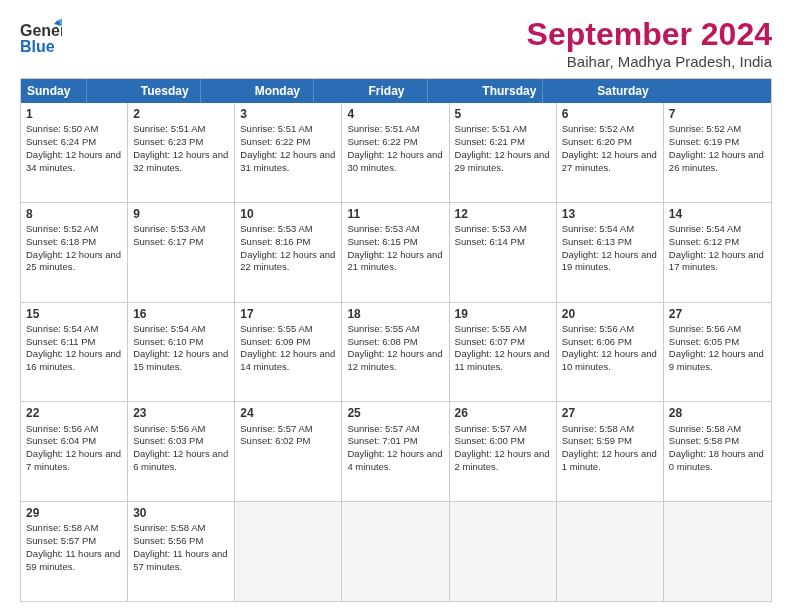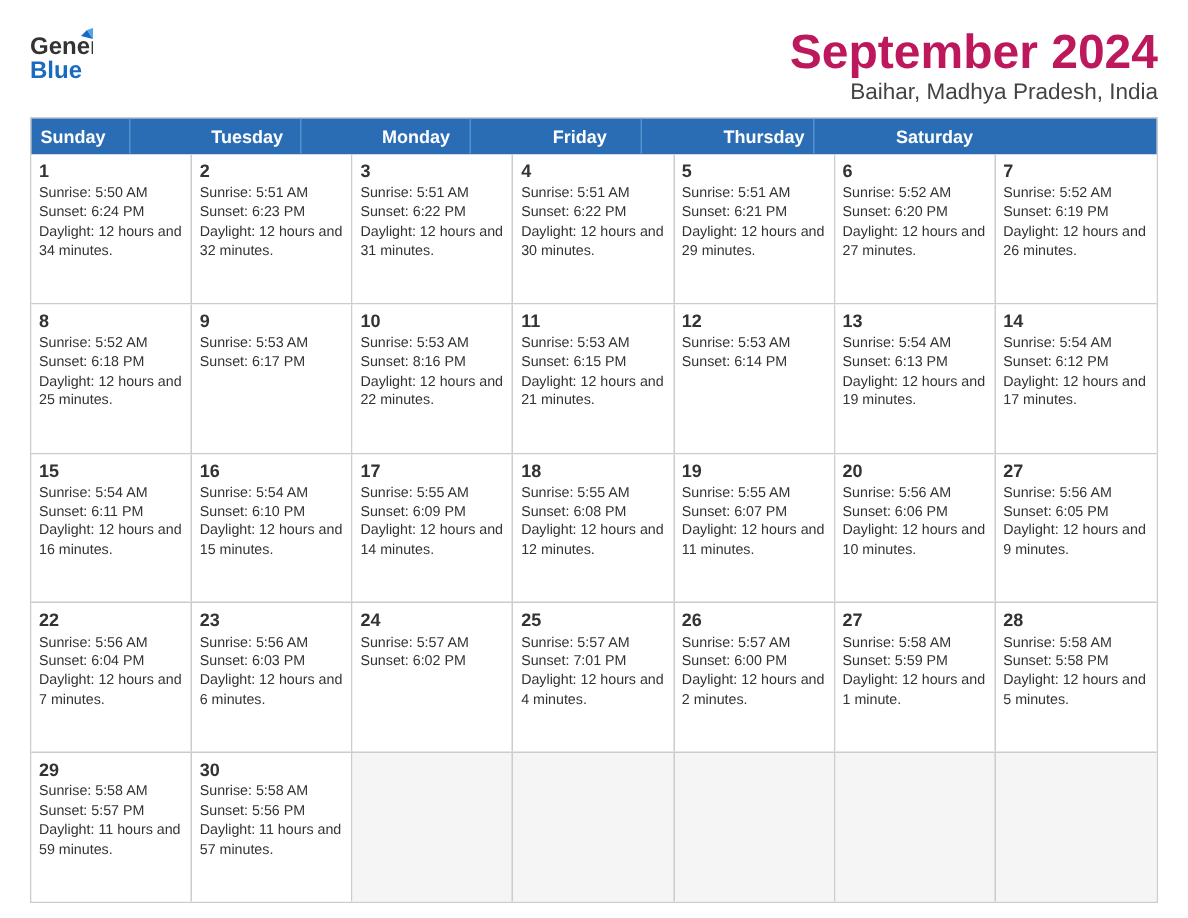--- a/index.html
+++ b/index.html
@@ -151,21 +151,21 @@
           <div class="cal-cell"><span class="day-num">20</span><span>Sunrise: 5:56 AM</span><br><span>Sunset: 6:06 PM</span><br><span>Daylight: 12 hours and 10 minutes.</span></div>
           <div class="cal-cell"><span class="day-num">27</span><span>Sunrise: 5:56 AM</span><br><span>Sunset: 6:05 PM</span><br><span>Daylight: 12 hours and 9 minutes.</span></div>
         </div>
         <div class="cal-row">
           <div class="cal-cell"><span class="day-num">22</span><span>Sunrise: 5:56 AM</span><br><span>Sunset: 6:04 PM</span><br><span>Daylight: 12 hours and 7 minutes.</span></div>
           <div class="cal-cell"><span class="day-num">23</span><span>Sunrise: 5:56 AM</span><br><span>Sunset: 6:03 PM</span><br><span>Daylight: 12 hours and 6 minutes.</span></div>
           <div class="cal-cell"><span class="day-num">24</span><span>Sunrise: 5:57 AM</span><br><span>Sunset: 6:02 PM</span><br></div>
           <div class="cal-cell"><span class="day-num">25</span><span>Sunrise: 5:57 AM</span><br><span>Sunset: 7:01 PM</span><br><span>Daylight: 12 hours and 4 minutes.</span></div>
           <div class="cal-cell"><span class="day-num">26</span><span>Sunrise: 5:57 AM</span><br><span>Sunset: 6:00 PM</span><br><span>Daylight: 12 hours and 2 minutes.</span></div>
           <div class="cal-cell"><span class="day-num">27</span><span>Sunrise: 5:58 AM</span><br><span>Sunset: 5:59 PM</span><br><span>Daylight: 12 hours and 1 minute.</span></div>
-          <div class="cal-cell"><span class="day-num">28</span><span>Sunrise: 5:58 AM</span><br><span>Sunset: 5:58 PM</span><br><span>Daylight: 12 hours and 5 minutes.</span></div>
+          <div class="cal-cell"><span class="day-num">28</span><span>Sunrise: 5:58 AM</span><br><span>Sunset: 5:58 PM</span><br><span>Daylight: 18 hours and 0 minutes.</span></div>
         </div>
         <div class="cal-row">
           <div class="cal-cell"><span class="day-num">29</span><span>Sunrise: 5:58 AM</span><br><span>Sunset: 5:57 PM</span><br><span>Daylight: 11 hours and 59 minutes.</span></div>
           <div class="cal-cell"><span class="day-num">30</span><span>Sunrise: 5:58 AM</span><br><span>Sunset: 5:56 PM</span><br><span>Daylight: 11 hours and 57 minutes.</span></div>
           <div class="cal-cell empty"></div>
           <div class="cal-cell empty"></div>
           <div class="cal-cell empty"></div>
           <div class="cal-cell empty"></div>
           <div class="cal-cell empty"></div>
         </div>

